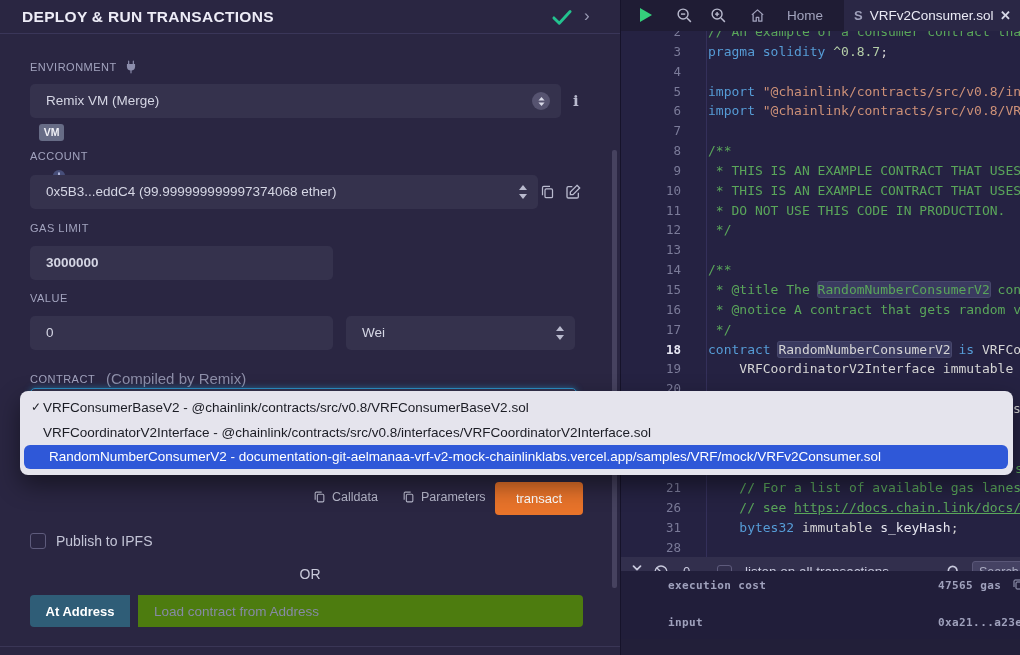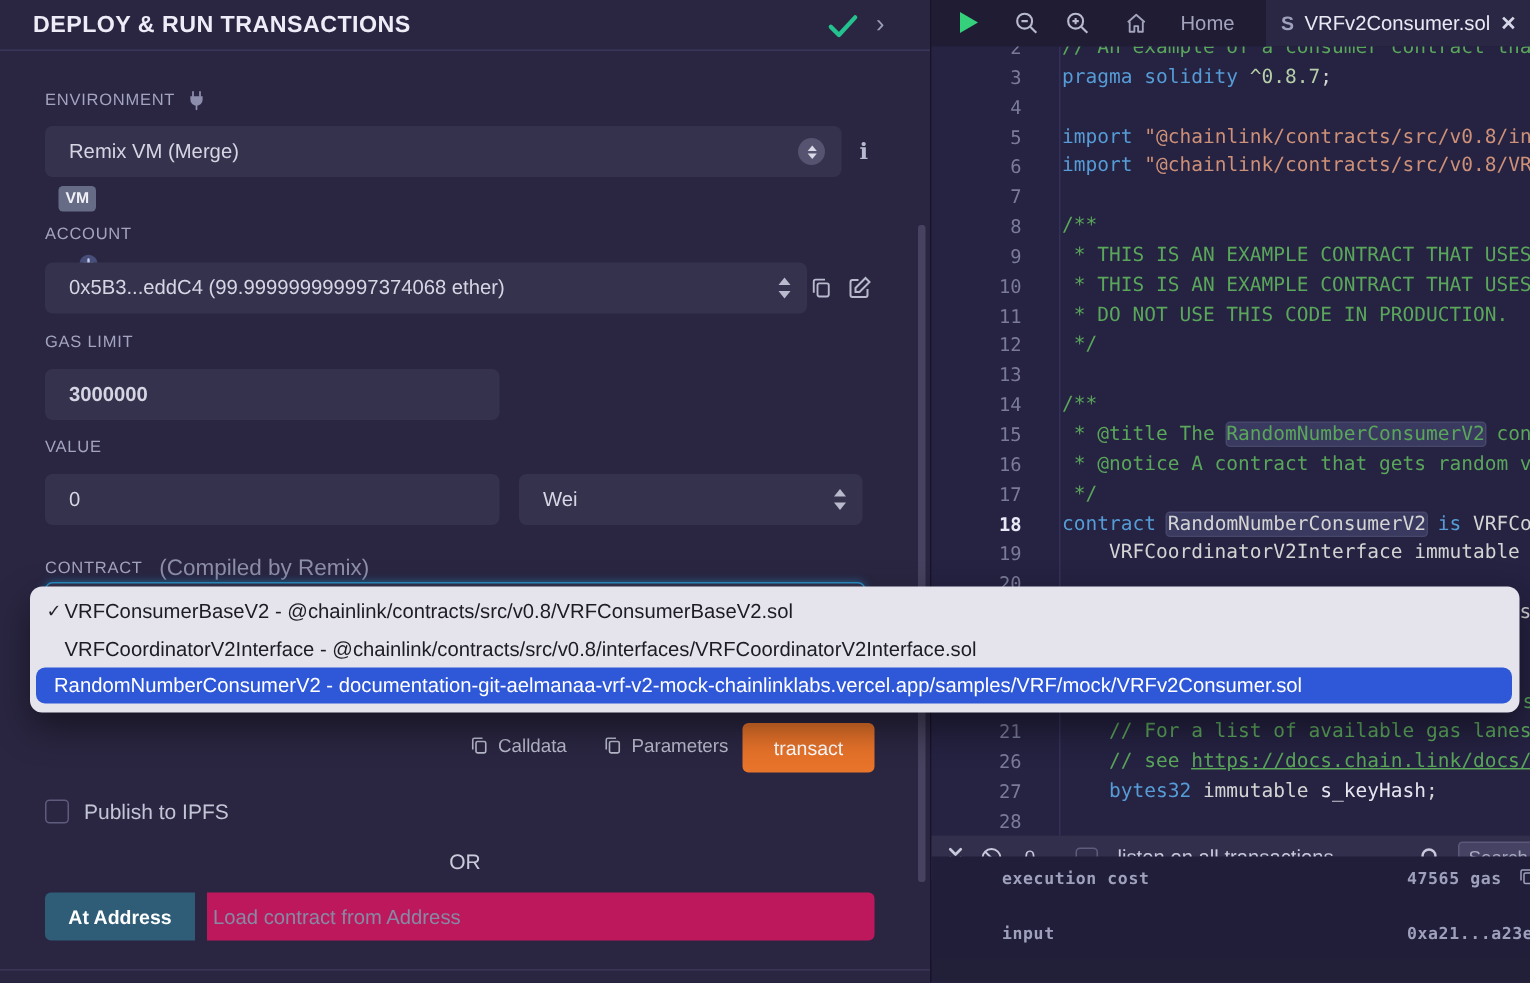--- a/index.html
+++ b/index.html
@@ -32,32 +32,32 @@
   #gas-input{left:30px;top:246px;width:303px;border:none;color:#d5d6e4;font-family:"Liberation Sans",sans-serif;font-weight:bold;}
   #value-label{left:30px;top:292px;}
   #value-input{left:30px;top:316px;width:303px;border:none;color:#d5d6e4;font-family:"Liberation Sans",sans-serif;}
   #wei-select{left:346px;top:316px;width:229px;}
   #contract-label{left:30px;top:370px;}
   #contract-select{left:30px;top:388px;width:545px;height:14px;background:#35324d;border:1px solid #2b8fc6;border-radius:5px;box-shadow:0 0 6px rgba(43,143,198,.65);z-index:5;}
   
   #contract-dropdown{left:20px;top:391px;width:993px;height:84px;background:#e5e4ed;border-radius:8px;box-shadow:0 10px 24px rgba(0,0,0,.45);z-index:50;padding-top:4px;box-sizing:border-box;}
   .opt{position:relative;height:25px;line-height:25px;padding-left:23px;font-size:13.5px;color:#1b1c24;white-space:nowrap;overflow:hidden;}
   .opt .opt-check{position:absolute;left:11px;font-size:12px;color:#23242c;}
-  .opt.selected{height:24px;line-height:24px;margin:0 5px 0 4px;padding-left:12px;border-radius:6px;background:#2f58d8;color:#ffffff;}
+  .opt.selected{height:24px;line-height:24px;margin:0 5px 0 4px;padding-left:25px;border-radius:6px;background:#2f58d8;color:#ffffff;}
   
   .link-btn{display:flex;align-items:center;gap:6px;color:#b9bacd;font-size:12.5px;}
   #calldata-btn{left:313px;top:490px;}
   #parameters-btn{left:402px;top:490px;}
   #transact-btn{left:495px;top:482px;width:88px;height:33px;background:#e8732a;border:none;border-radius:4px;color:#fff;font-size:13px;font-family:"Liberation Sans",sans-serif;}
   .checkbox{box-sizing:border-box;border:1px solid #5e5b7c;border-radius:3px;background:transparent;}
   #publish-checkbox{left:30px;top:533px;width:16px;height:16px;}
   #publish-label{left:56px;top:533px;font-size:14px;color:#c3c4d6;}
   #or-label{left:0;top:566px;width:620px;text-align:center;font-size:14px;color:#c9cada;}
   #ataddress-btn{left:30px;top:595px;width:100px;height:32px;background:#2f5d77;border:none;border-radius:4px 0 0 4px;color:#fff;font-weight:bold;font-size:13px;font-family:"Liberation Sans",sans-serif;}
-  #ataddress-input{left:138px;top:595px;width:445px;height:32px;background:#be185d;border:none;border-radius:0 4px 4px 0;color:#d5d6e4;font-size:13.5px;padding-left:4px;box-sizing:border-box;font-family:"Liberation Sans",sans-serif;}
+  #ataddress-input{left:138px;top:595px;width:445px;height:32px;background:#4d7c0f;border:none;border-radius:0 4px 4px 0;color:#d5d6e4;font-size:13.5px;padding-left:16px;box-sizing:border-box;font-family:"Liberation Sans",sans-serif;}
   #ataddress-input::placeholder{color:#868aa5;}
   #left-divider{left:0;top:646px;width:620px;height:1px;background:#3a3656;}
   #left-scrollbar{left:612px;top:150px;width:5px;height:438px;background:#46425f;border-radius:2px;}
   
   #pane-divider{left:620px;top:0;width:1px;height:655px;background:#16132a;}
   #tabbar{left:621px;top:0;width:399px;height:31px;background:#1f1c34;}
   #play-icon{position:absolute;left:19px;top:8px;width:0;height:0;border-top:7px solid transparent;border-bottom:7px solid transparent;border-left:12px solid #35d07b;}
   #zoomout-icon{position:absolute;left:55px;top:7px;color:#b9bace;}
   #zoomin-icon{position:absolute;left:89px;top:7px;color:#b9bace;}
   #tab-home{position:absolute;left:115px;top:0;height:31px;display:flex;align-items:center;gap:22px;padding:0 14px;color:#a2a3bd;font-size:13.5px;}
@@ -333,21 +333,21 @@
       </div>
       <div class="crow">
         <span class="ln">21</span>
         <span class="lt"><span class="tok-com">    // For a list of available gas lanes on each network,</span></span>
       </div>
       <div class="crow">
         <span class="ln">26</span>
         <span class="lt"><span class="tok-com">    // see </span><span class="tok-comlink">https://docs.chain.link/docs/vrf-contracts/#configurations</span></span>
       </div>
       <div class="crow">
-        <span class="ln">27</span>
+        <span class="ln">31</span>
         <span class="lt"><span class="tok-kw">    bytes32</span><span class="tok-txt"> immutable </span><span class="tok-var">s_keyHash</span><span class="tok-txt">;</span></span>
       </div>
       <div class="crow">
         <span class="ln">28</span>
         <span class="lt"></span>
       </div>
     </div>
 <span class="code-frag" style="left: 392px; top: 368px; color: rgb(212, 212, 212);">s</span>
     <span class="code-frag" style="left: 394px; top: 428px; color: rgb(90, 166, 90);">s</span>
   </div>

